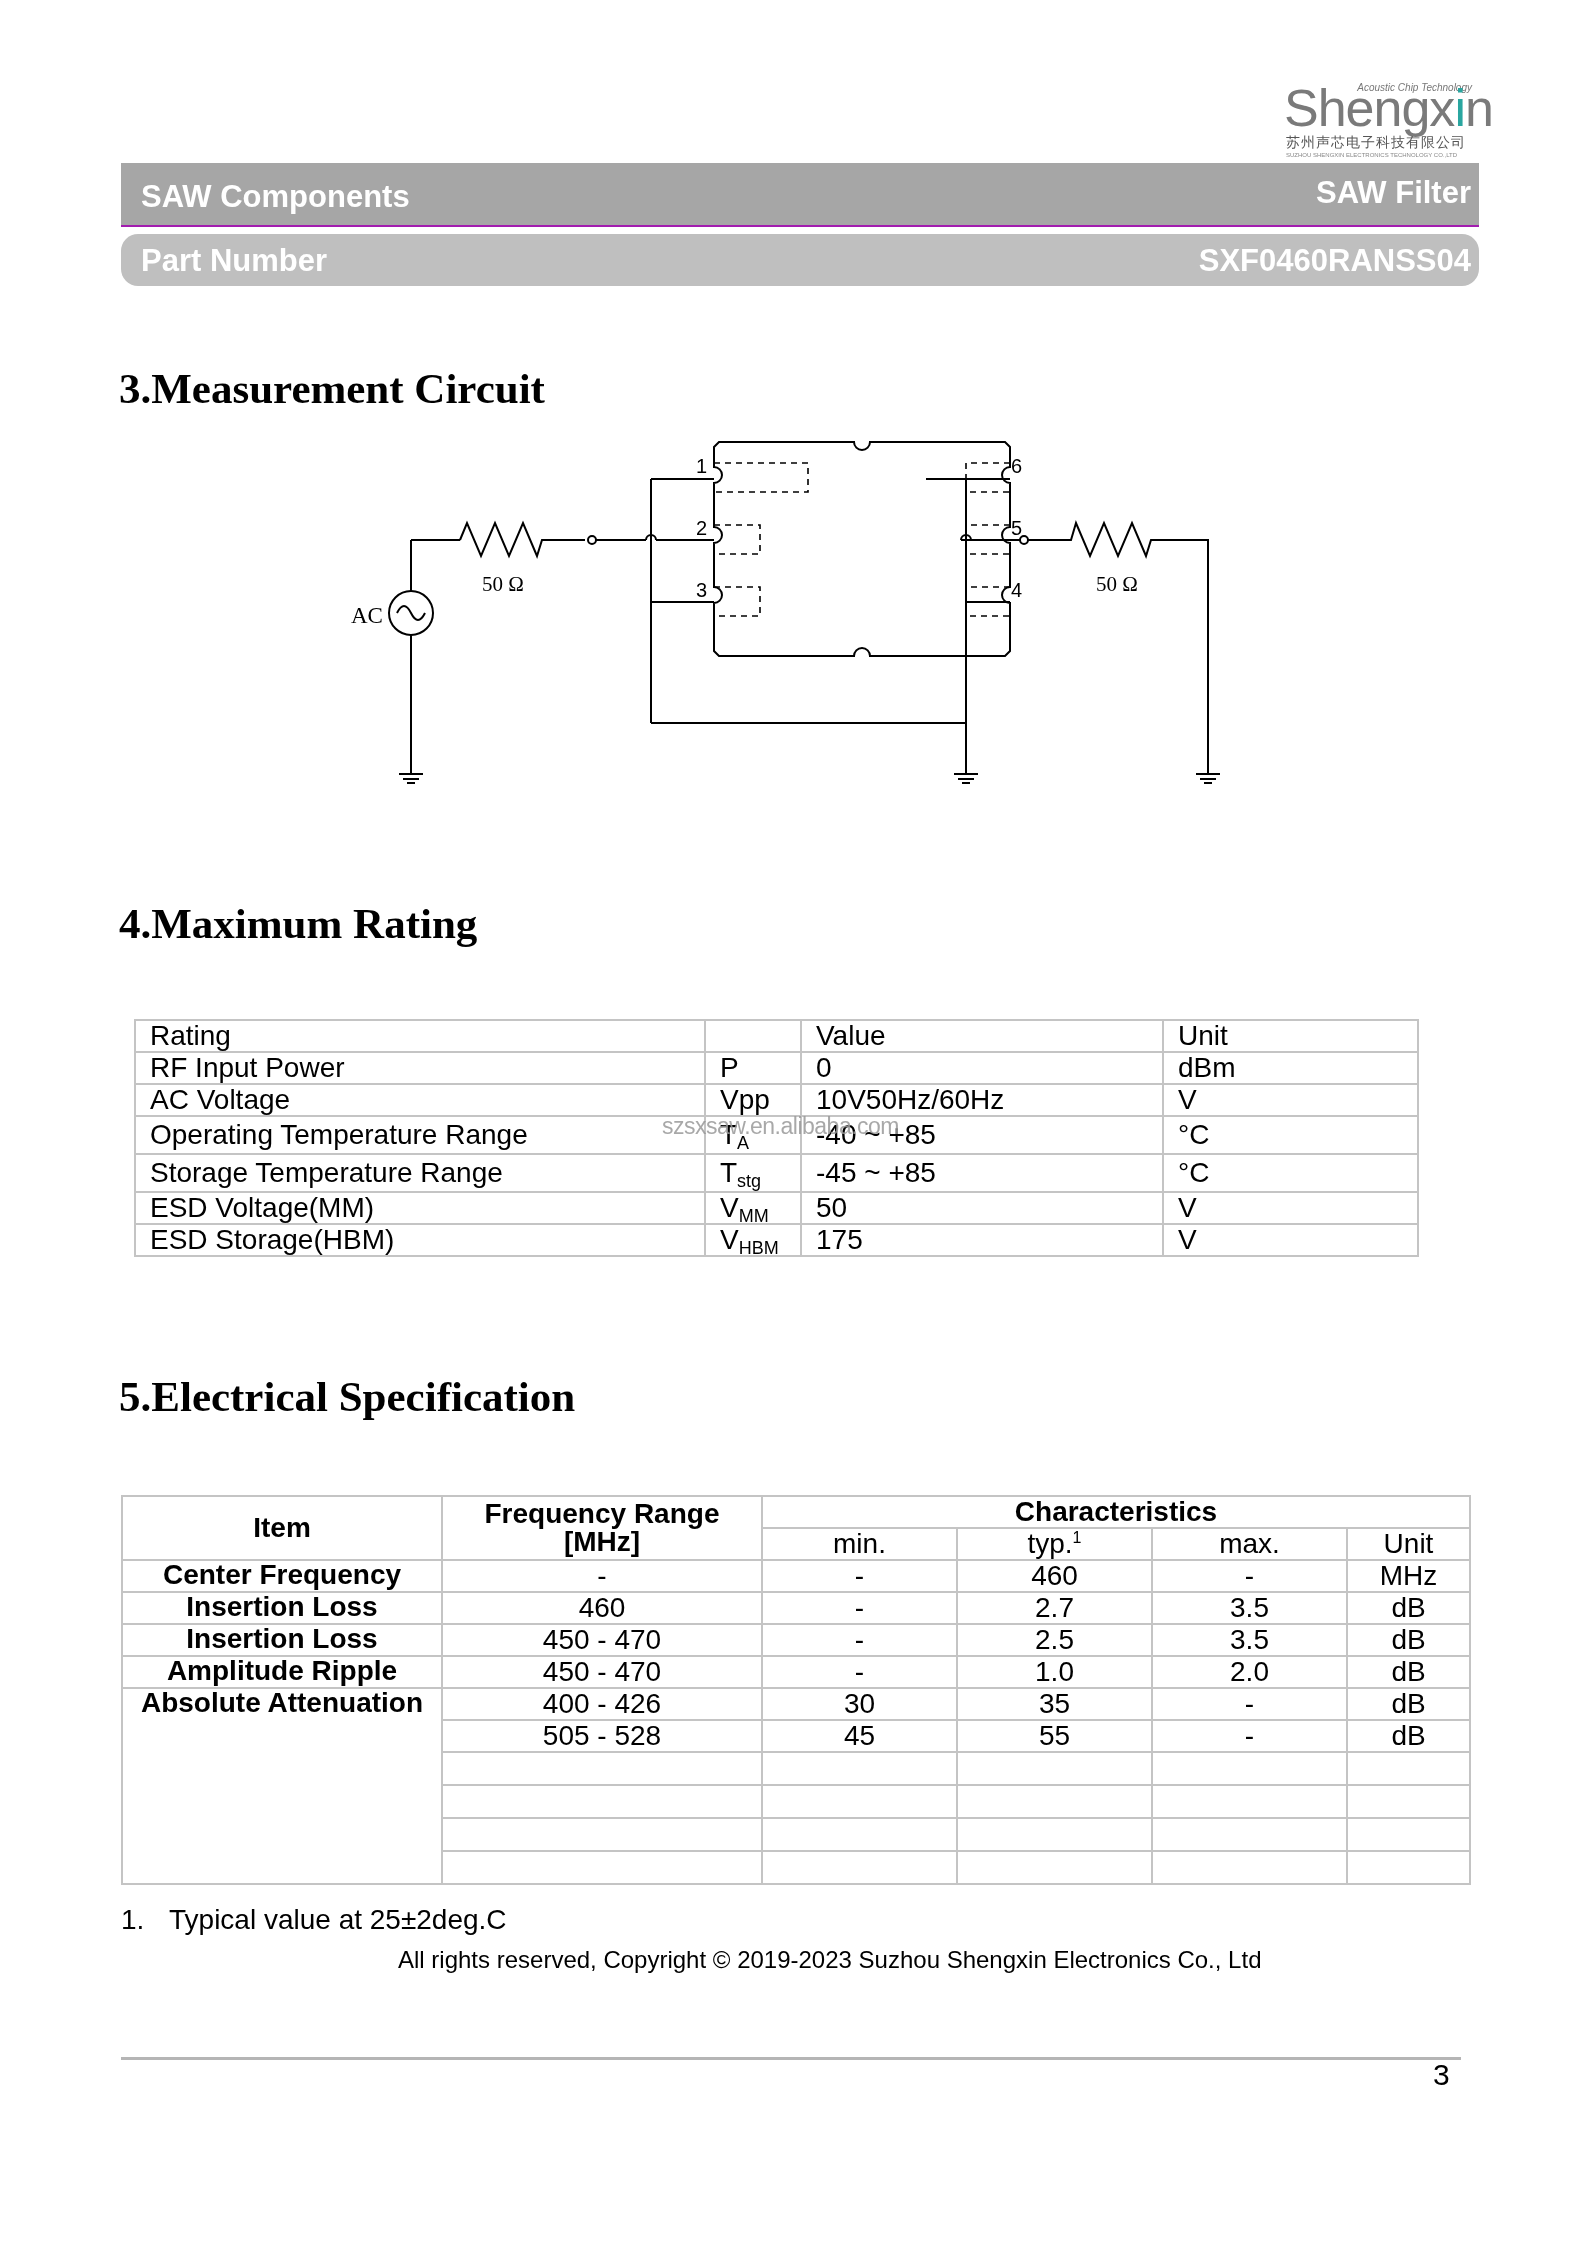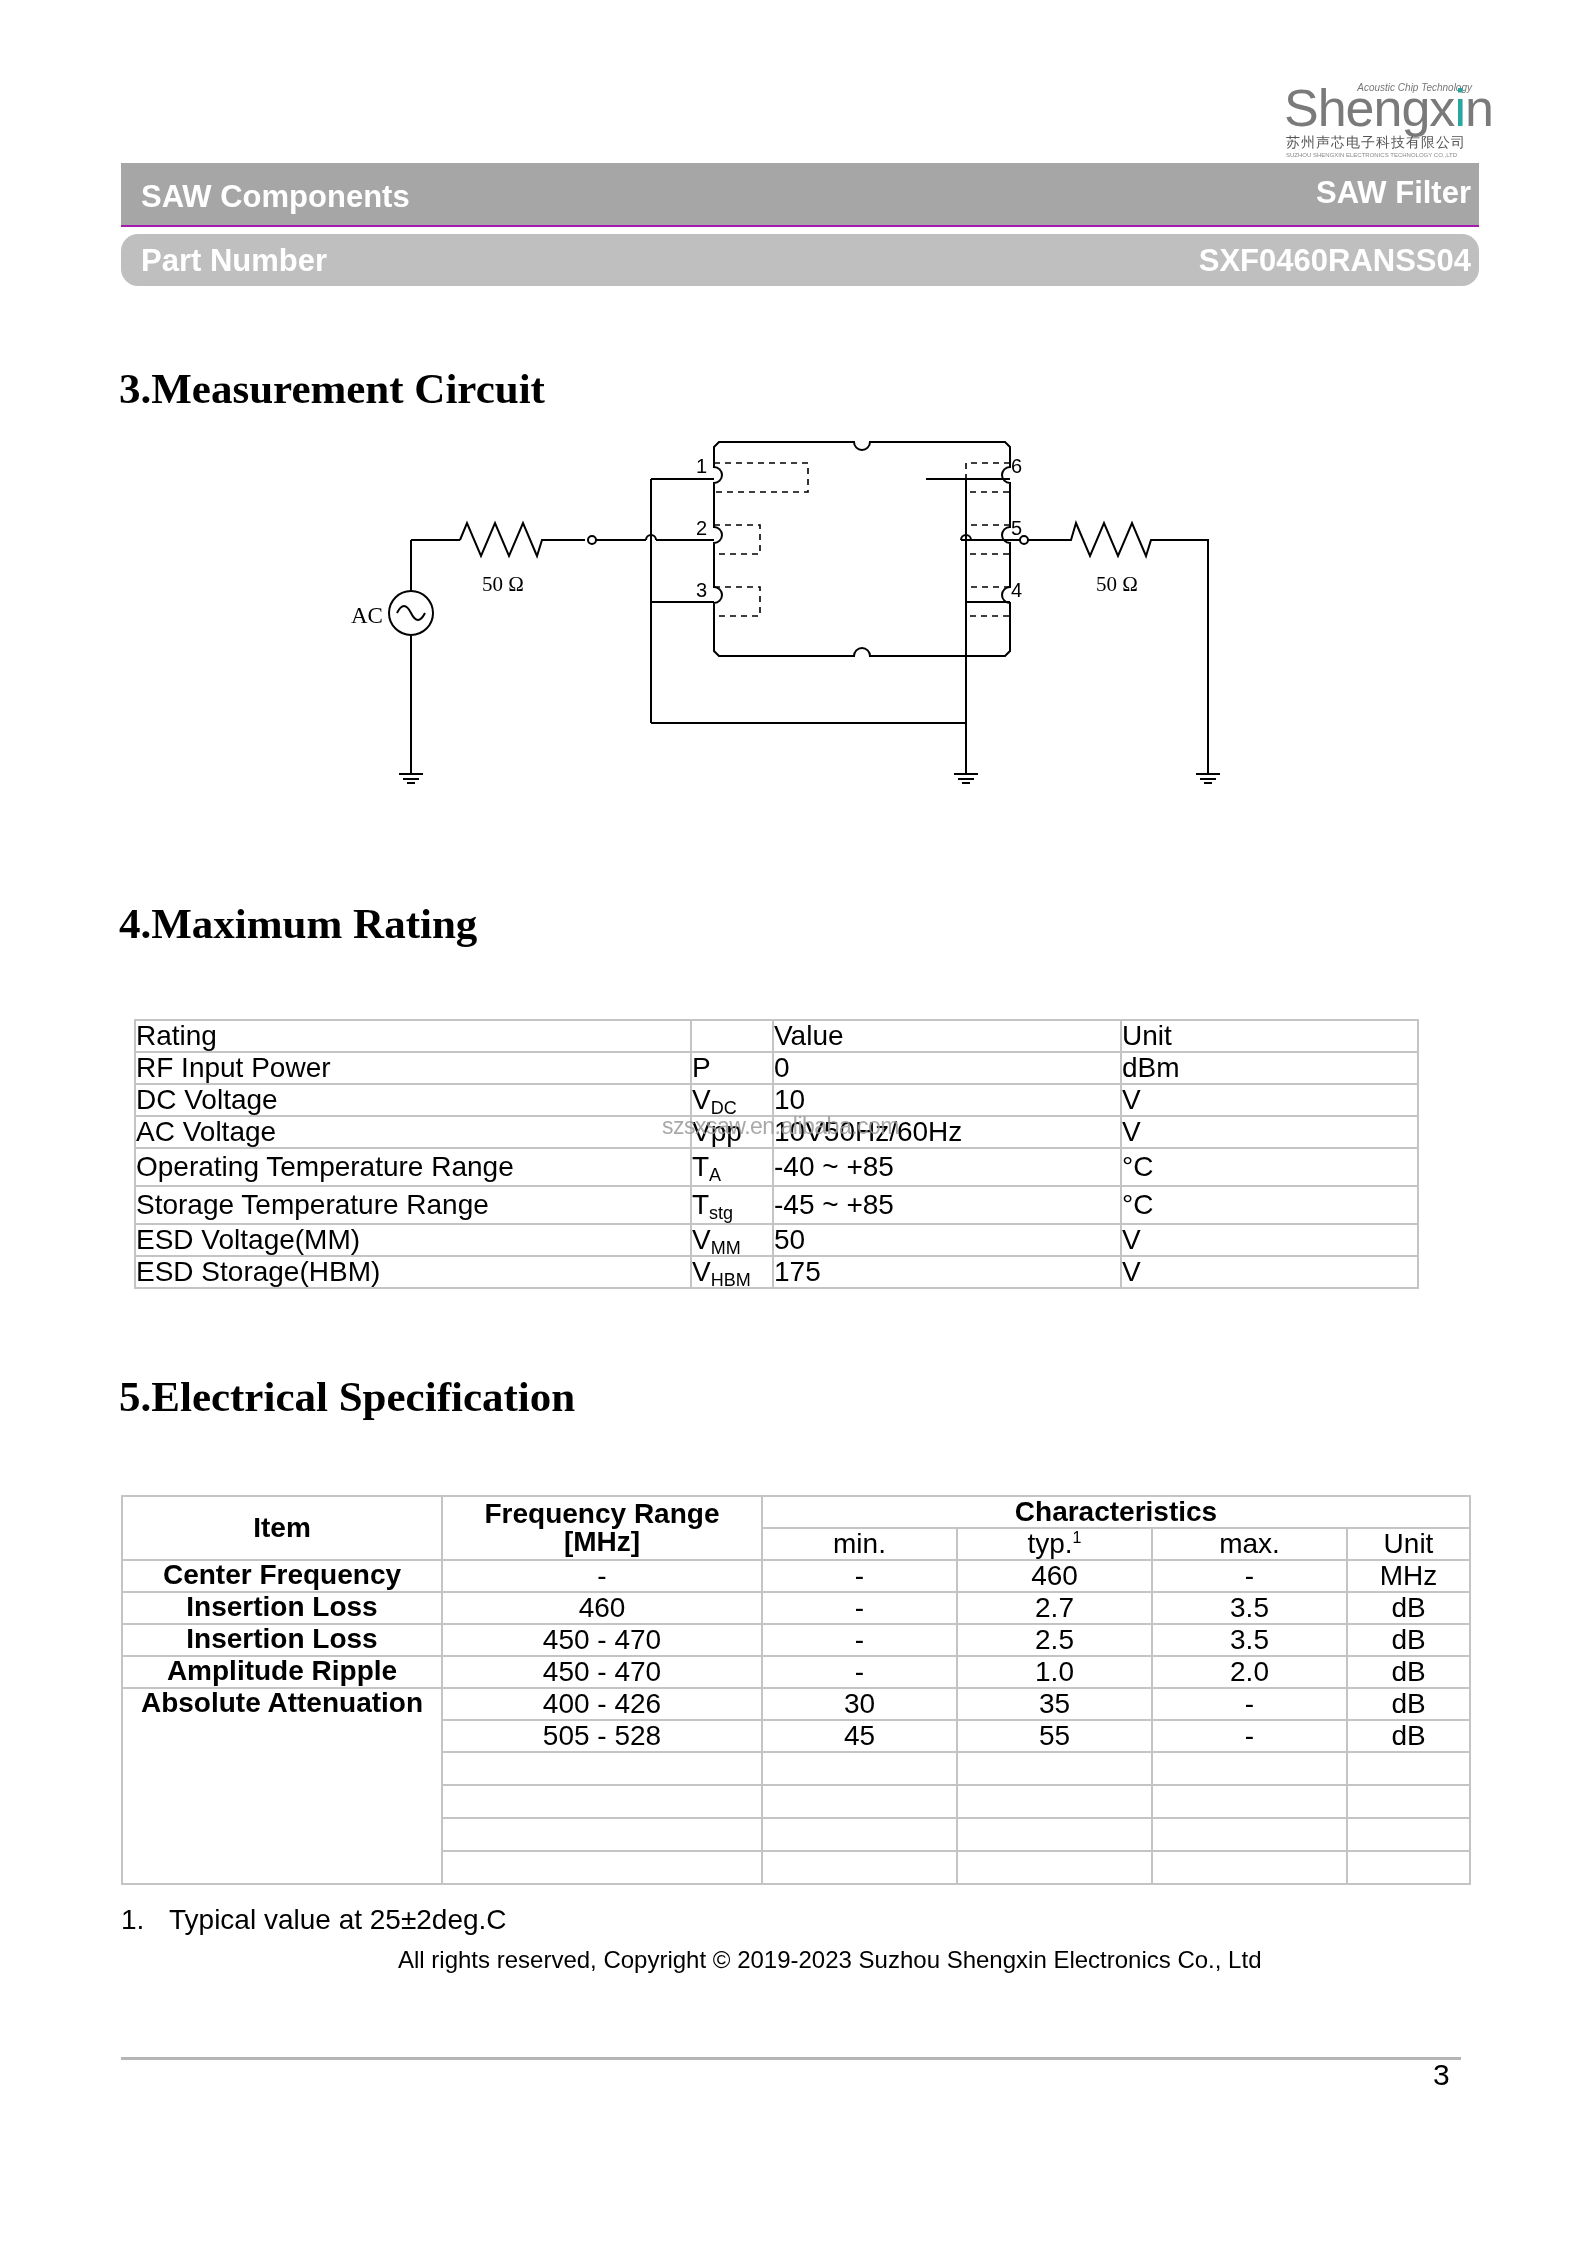--- a/index.html
+++ b/index.html
@@ -28,21 +28,21 @@
 
   
   .circuit { position: absolute; left: 330px; top: 440px; width: 900px; height: 380px; }
   .circuit text { font-family: "Liberation Serif", serif; }
   .circuit .pin { font-family: "Liberation Sans", sans-serif; }
 
   
   table { border-collapse: collapse; position: absolute; font-family: "Liberation Sans", sans-serif; }
   td, th { border: 2px solid #c4c4c4; padding: 0; font-size: 28px; line-height: 1; }
   .rating-table { left: 134px; top: 1019px; width: 1285px; }
-  .rating-table td { height: 30px; vertical-align: middle; text-align: left; font-weight: normal; }
+  .rating-table td { height: 30px; padding-left: 14px; vertical-align: middle; text-align: left; font-weight: normal; }
   .rating-table tr.tall td { height: 36px; }
   .rating-table td.c1 { width: 554px; }
   .rating-table td.c2 { width: 80px; }
   .rating-table td.c3 { width: 346px; }
   sub { font-size: 18px; vertical-align: -5px; line-height: 0; }
   sup { font-size: 16px; vertical-align: 10px; line-height: 0; }
 
   .watermark { position: absolute; left: 662px; top: 1113px; font-size: 23px; color: #9a9a9a; font-family: "Liberation Sans", sans-serif; letter-spacing: -0.5px; opacity: 0.85; }
 
   .spec-table { left: 121px; top: 1495px; width: 1350px; }
@@ -164,26 +164,20 @@
     <td class="c3">Value</td>
     <td>Unit</td>
   </tr>
   <tr>
     <td>RF Input Power</td>
     <td><span>P</span><sub></sub></td>
     <td>0</td>
     <td>dBm</td>
   </tr>
   <tr>
-    <td>DC Voltage</td>
-    <td><span>V</span><sub>DC</sub></td>
-    <td>10</td>
-    <td>V</td>
-  </tr>
-  <tr>
     <td>AC Voltage</td>
     <td><span>Vpp</span><sub></sub></td>
     <td>10V50Hz/60Hz</td>
     <td>V</td>
   </tr>
   <tr class="tall">
     <td>Operating Temperature Range</td>
     <td><span>T</span><sub>A</sub></td>
     <td>-40 ~ +85</td>
     <td>°C</td>

